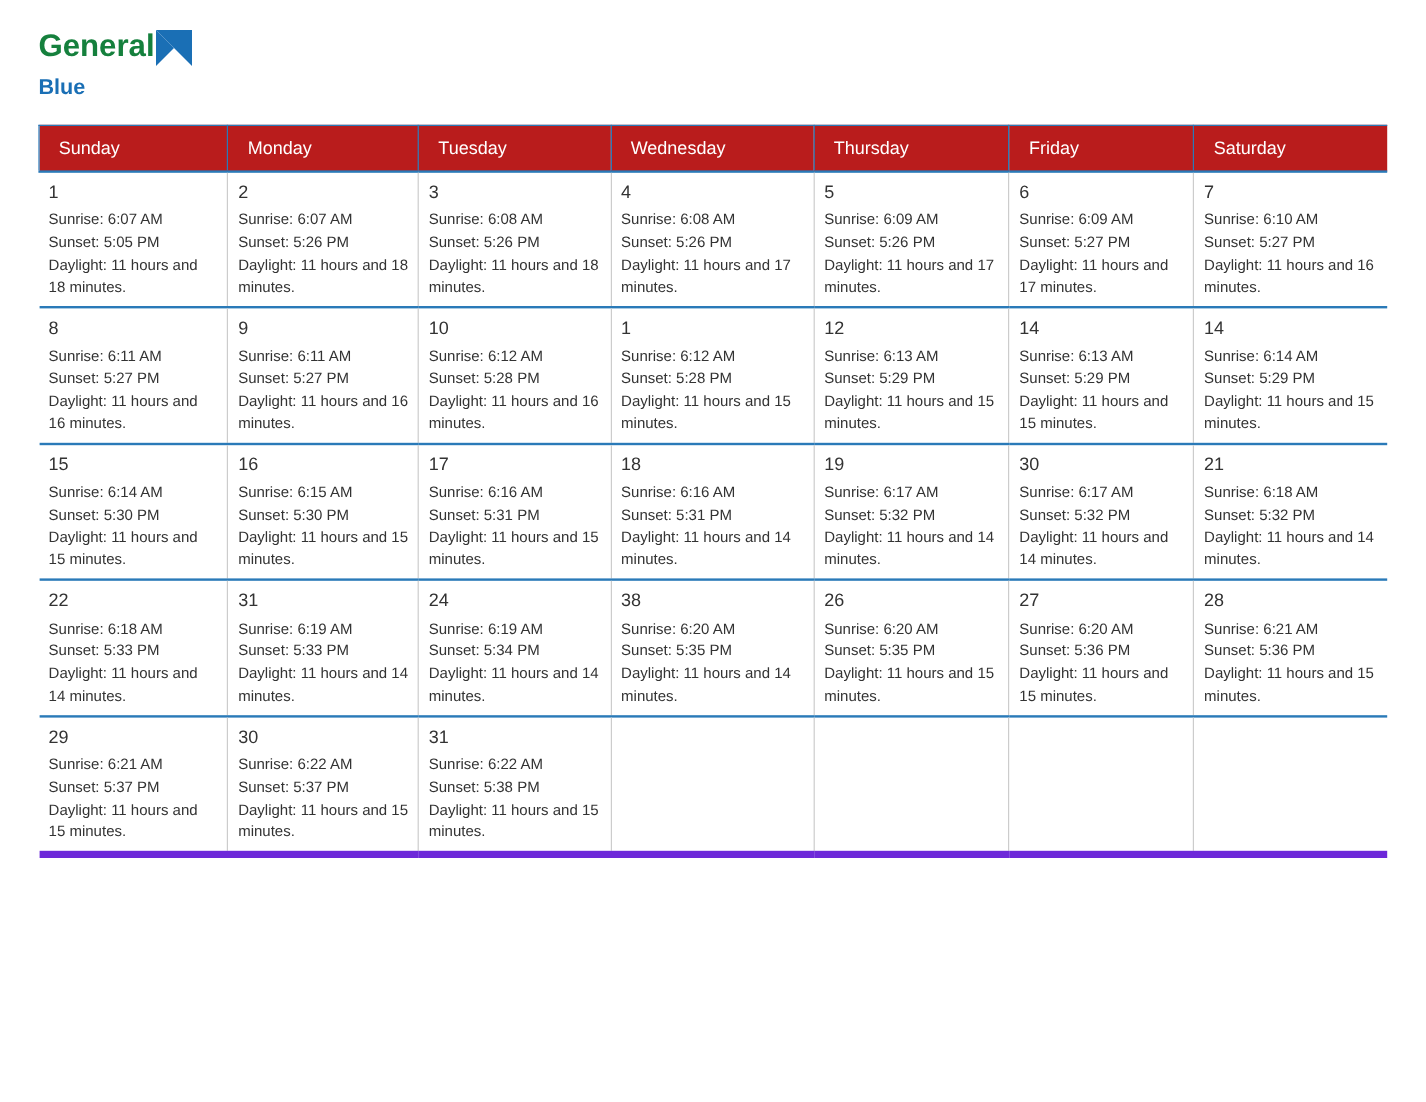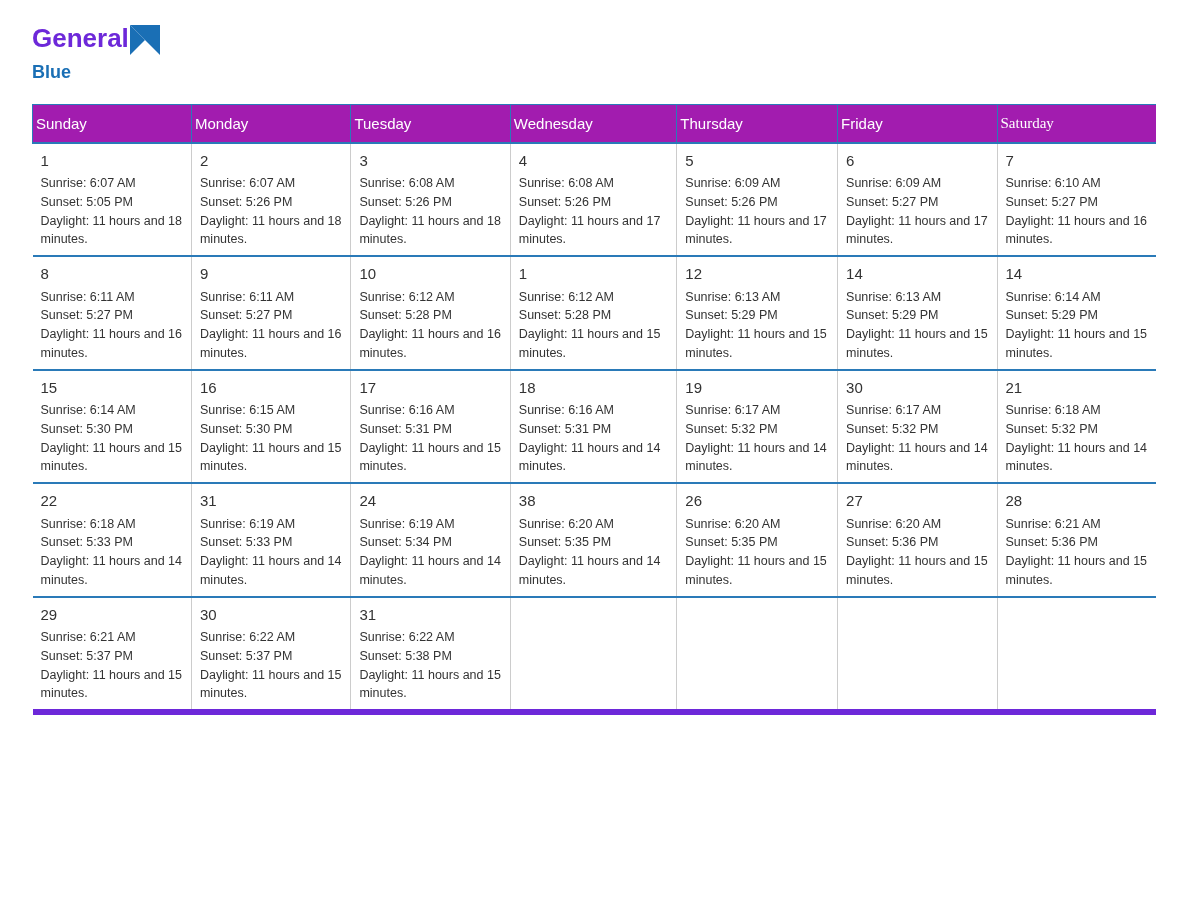--- a/index.html
+++ b/index.html
@@ -33,23 +33,23 @@
       font-size: 22px;
       color: #444;
       margin-top: 4px;
     }
     table {
       width: 100%;
       border-collapse: collapse;
       font-size: 13px;
     }
     thead tr th {
-      background-color: #a21caf;
+      background-color: #b91c1c;
       color: #fff;
-      padding: 10px 3px;
+      padding: 10px 16px;
       text-align: left;
       font-size: 15px;
       font-weight: normal;
       border: 1px solid #2a7ab8;
     }
     tbody tr td {
       border: 1px solid #ccc;
       vertical-align: top;
       padding: 6px 8px;
       height: 100px;
@@ -81,41 +81,40 @@
     
     table {
       border-collapse: collapse;
     }
     thead th {
       border: none;
       border-right: 1px solid #5a9fd4;
     }
     thead th:last-child {
       border-right: none;
-      font-family: Liberation Serif, serif;
     }
     tbody td {
       border: none;
       border-right: 1px solid #ccc;
       border-top: 2px solid #2a7ab8;
     }
     tbody td:last-child {
       border-right: none;
     }
     tbody tr:last-child td {
       border-bottom: 6px solid #6d28d9;
     }
   </style>
 </head>
 <body>
 
 <div class="header">
   <div class="logo">
     <div style="font-size:26px; font-weight:bold; color:#333; line-height:1.1;">
-      <span style="color:#6d28d9;">General</span><svg width="30" height="30" viewBox="0 0 30 30" style="display:inline-block;vertical-align:middle;margin:0 1px;">
+      <span style="color:#15803d;">General</span><svg width="30" height="30" viewBox="0 0 30 30" style="display:inline-block;vertical-align:middle;margin:0 1px;">
           <polygon points="0,0 30,0 30,30" fill="#1a6fb5"></polygon>
           <polygon points="0,0 15,15 0,30" fill="#1a6fb5"></polygon>
         </svg><br>
       <span style="color:#1a6fb5; font-size:18px;">Blue</span>
     </div>
   </div>
   <div class="title-area">
     <div class="month-title"></div>
     <div class="subtitle"></div>
   </div>

